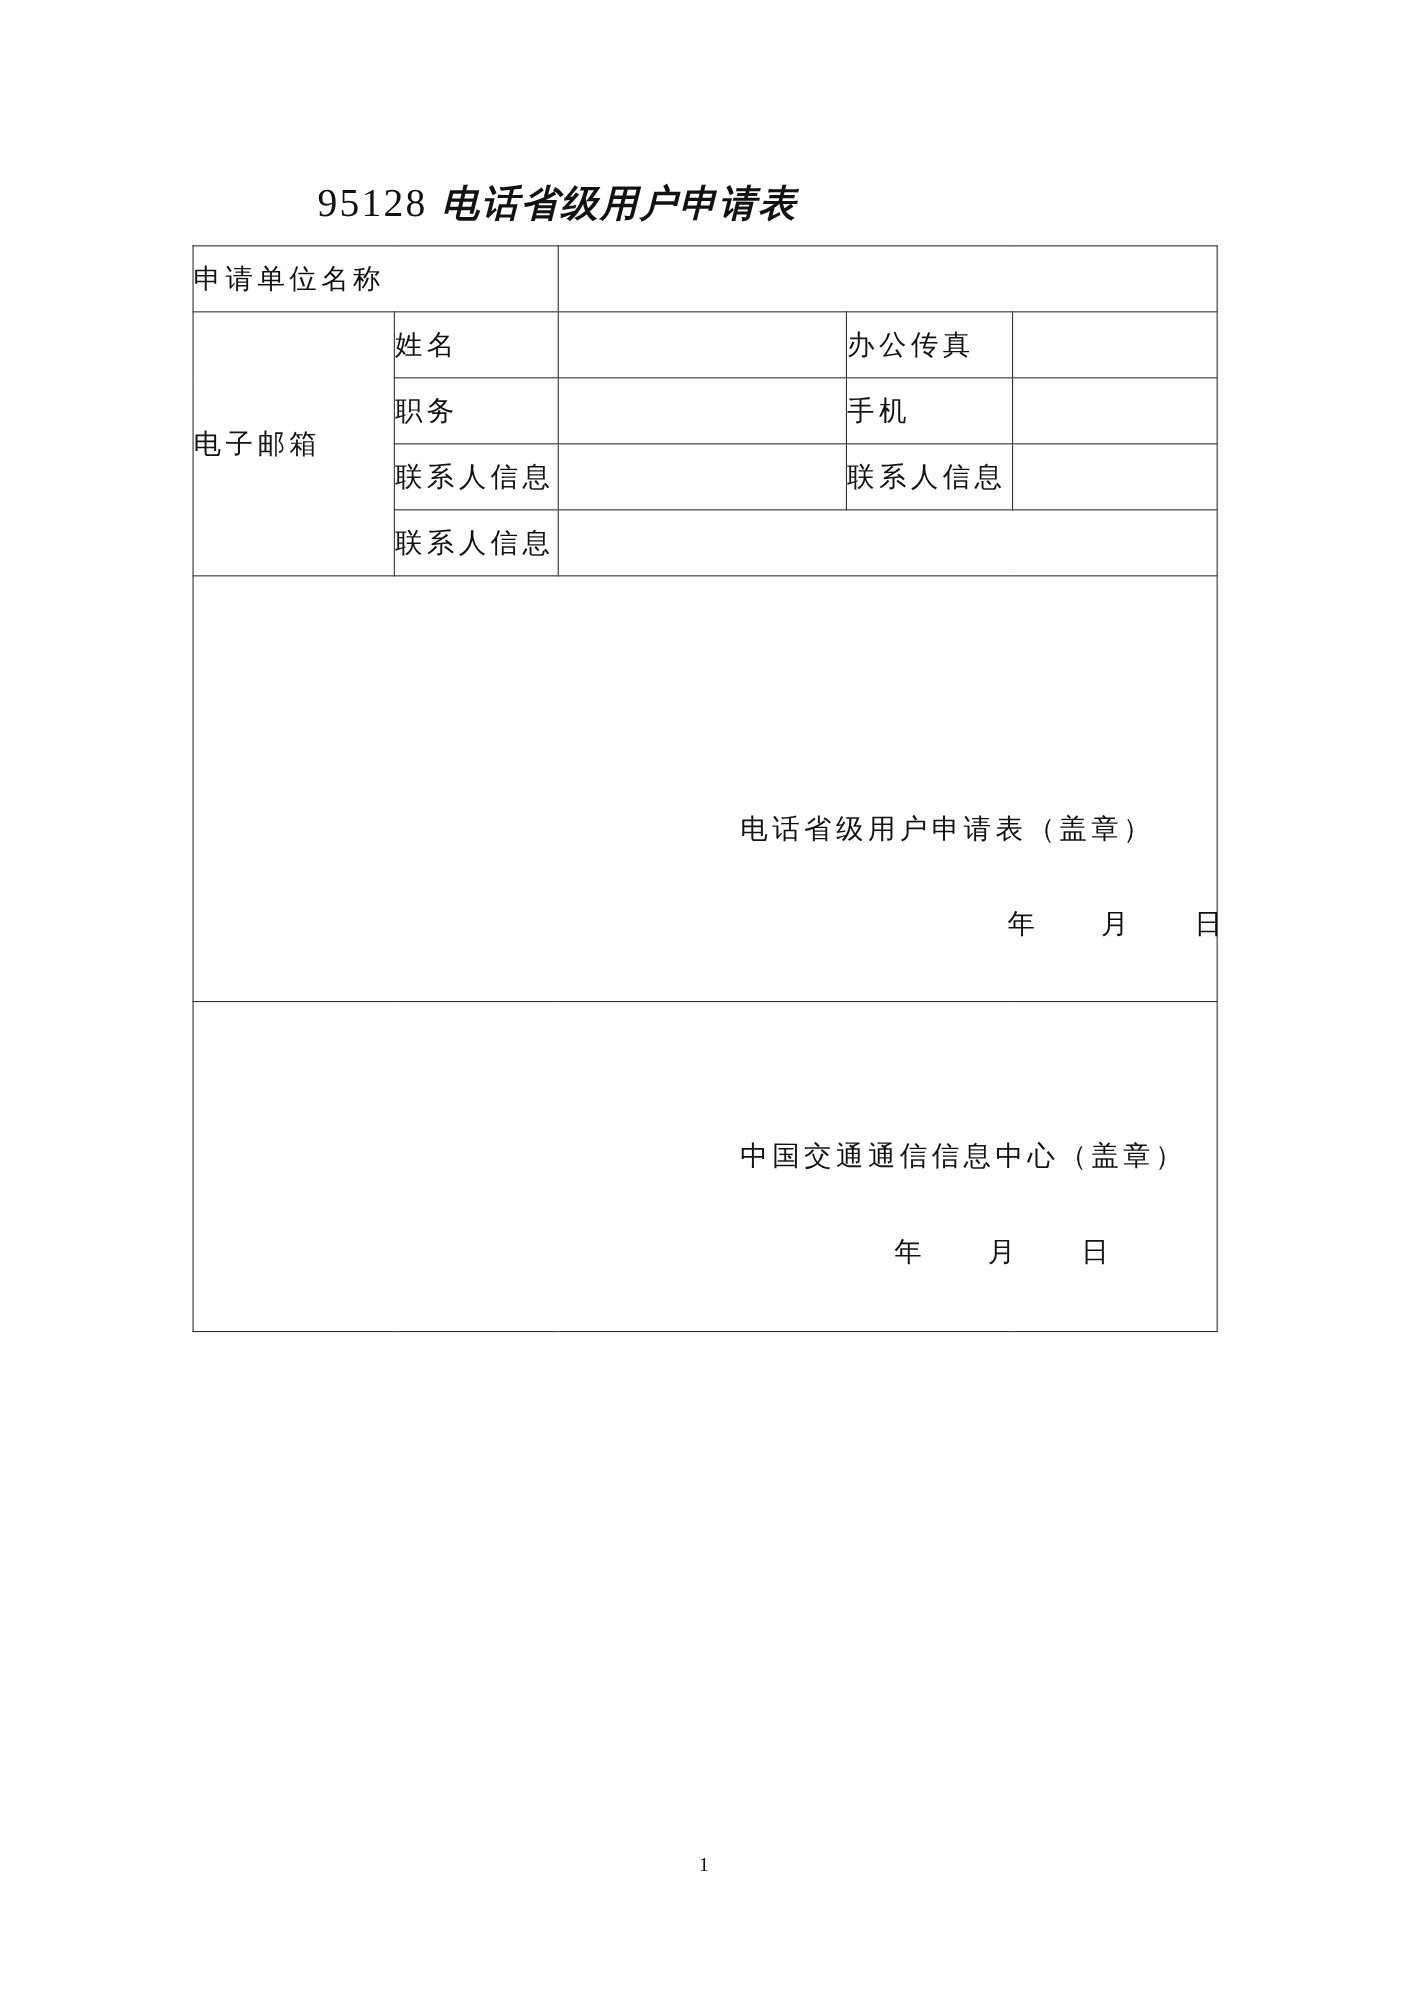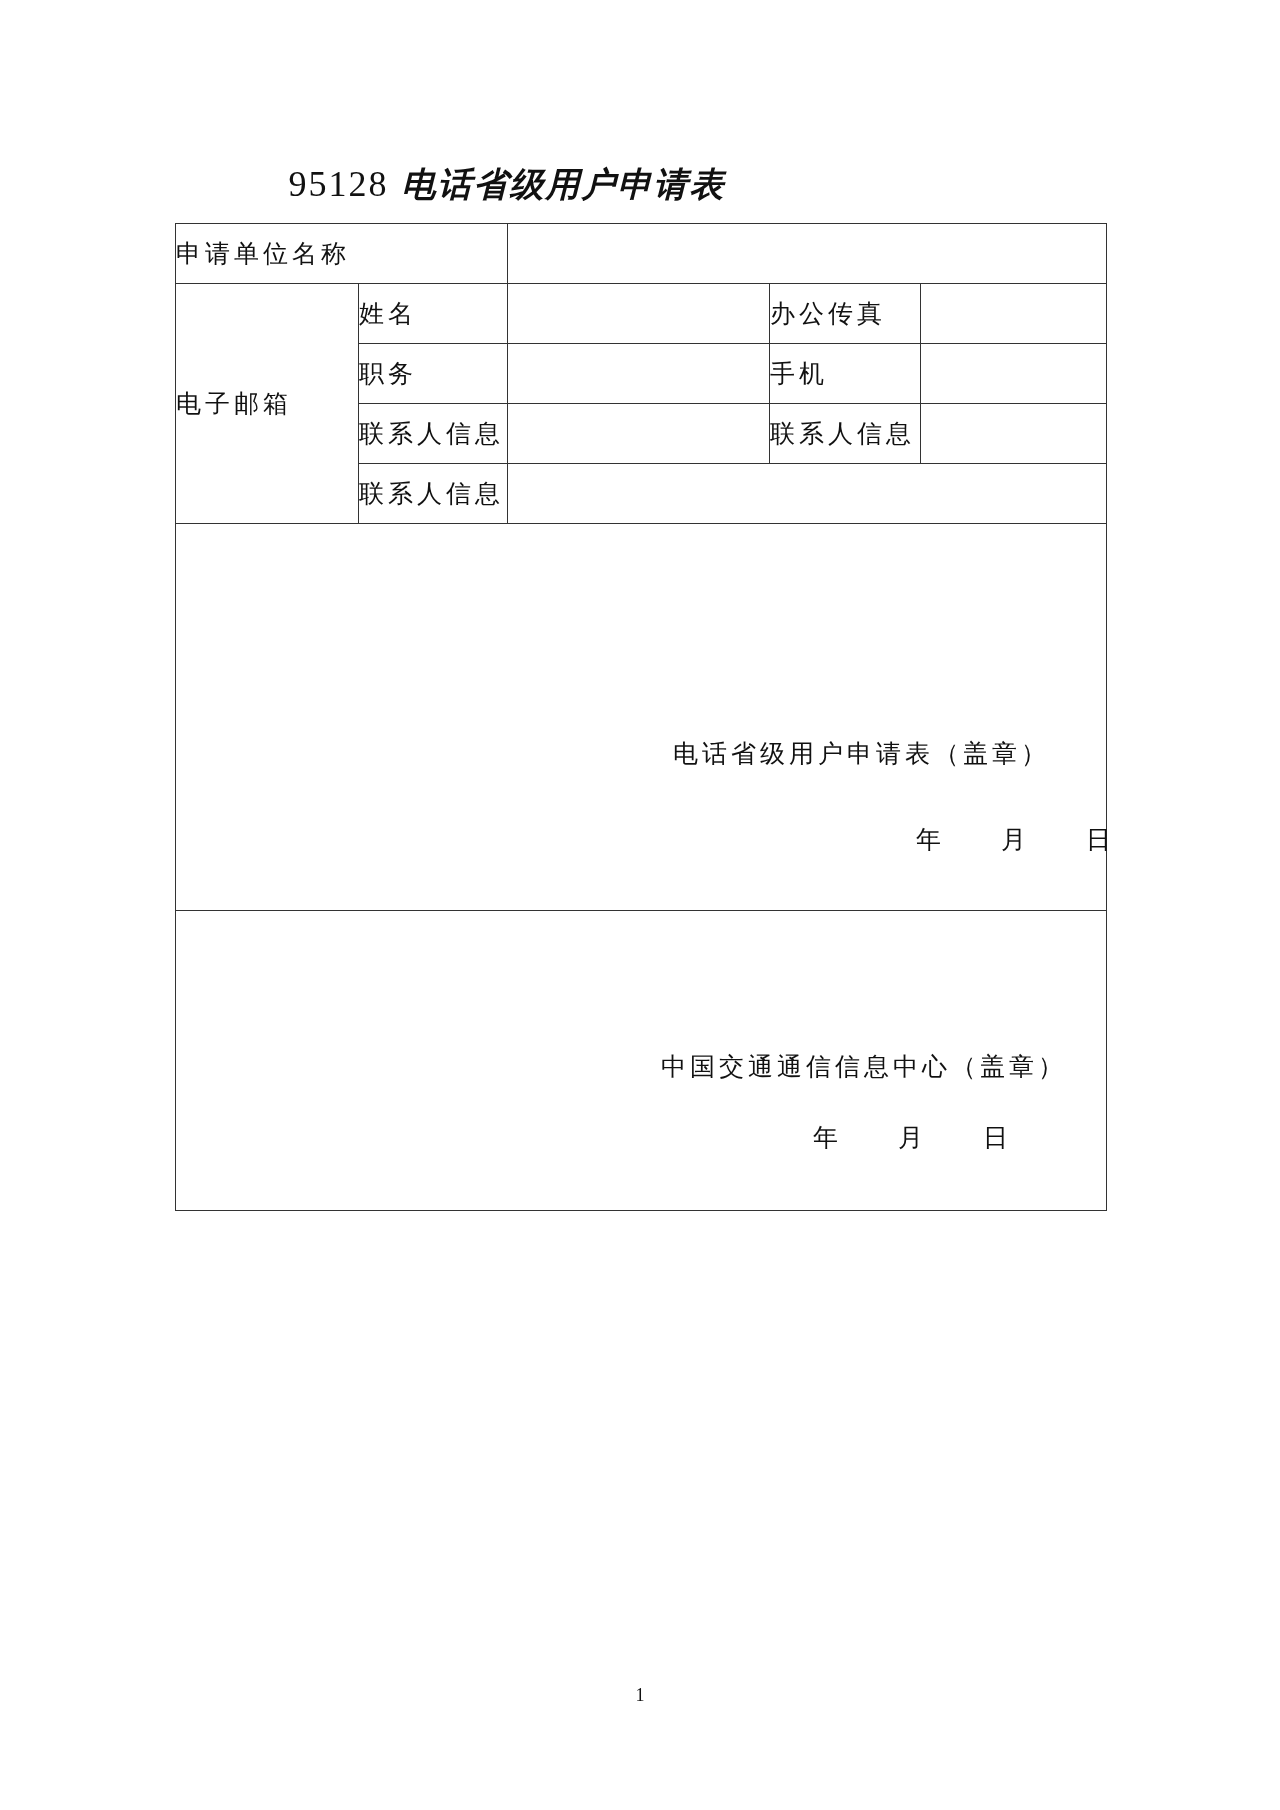--- a/index.html
+++ b/index.html
@@ -65,21 +65,21 @@
       <div class="sig" style="left:497px; top:213px;">电话省级用户申请表（盖章）</div>
       <div class="sig date" style="left:740px; top:299px;">
         <span>年</span>
         <span style="margin-left:44px;">月</span>
         <span style="margin-left:44px;">日</span>
       </div>
     </td>
   </tr>
   <tr>
     <td colspan="5" class="big2">
-      <div class="sig" style="left:485px; top:123px;margin-top:16px;">中国交通通信信息中心（盖章）</div>
+      <div class="sig" style="left:497px; top:123px;">中国交通通信信息中心（盖章）</div>
       <div class="sig date" style="left:637px; top:210px;">
         <span>年</span>
         <span style="margin-left:44px;">月</span>
         <span style="margin-left:44px;">日</span>
       </div>
     </td>
   </tr>
 </tbody>
   </table>
 

